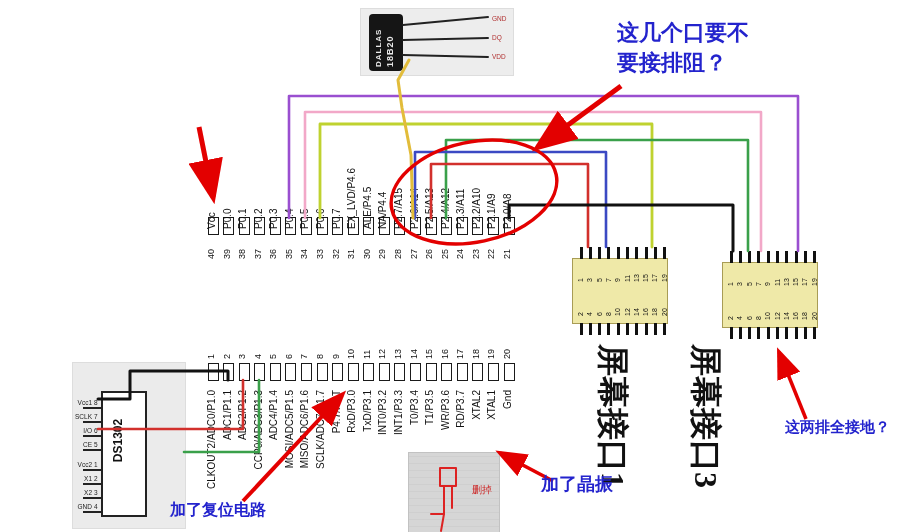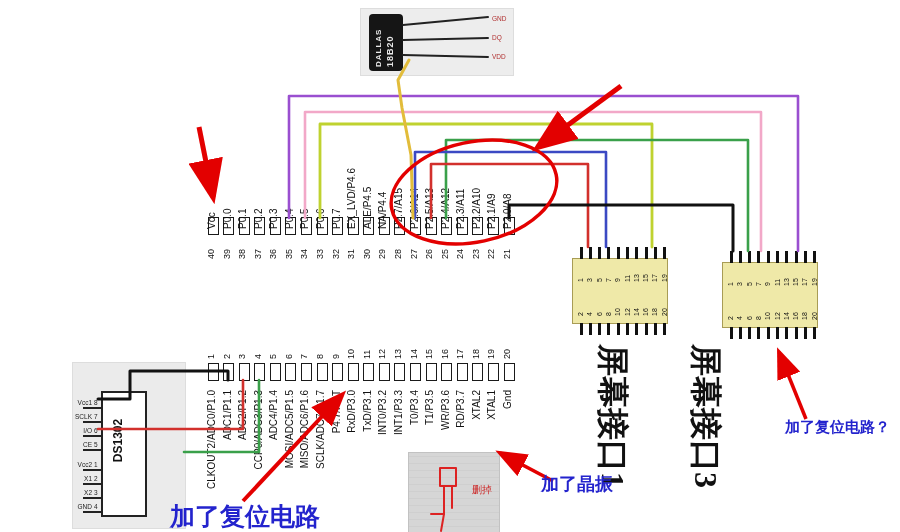--- a/index.html
+++ b/index.html
@@ -330,17 +330,19 @@
     <g>
         <line x1="199" y1="127" x2="213" y2="197" stroke="#e30000" stroke-width="5" marker-end="url(#ah)"></line>
         <line x1="621" y1="86" x2="538" y2="147" stroke="#e30000" stroke-width="5" marker-end="url(#ah)"></line>
         <line x1="243" y1="501" x2="342" y2="395" stroke="#e30000" stroke-width="4" marker-end="url(#ah)"></line>
         <line x1="553" y1="481" x2="500" y2="453" stroke="#e30000" stroke-width="3.5" marker-end="url(#ah)"></line>
         <line x1="806" y1="419" x2="779" y2="352" stroke="#e30000" stroke-width="3.5" marker-end="url(#ah)"></line>
         <ellipse cx="474" cy="192" rx="84" ry="50" transform="rotate(-12 474 192)" fill="none" stroke="#e30000" stroke-width="3.5"></ellipse>
       </g>
   </svg>
 
-  <div class="ann blue" style="left: 170px; top: 500px; font-size: 25px; color: rgb(35, 35, 205);">加了复位电路</div>
+  <div class="ann blue" style="left: 617px; top: 18px; font-size: 22px; color: rgb(35, 35, 205);">这几个口要不</div>
+  <div class="ann blue" style="left: 617px; top: 48px; font-size: 22px; color: rgb(35, 35, 205);">要接排阻？</div>
+  <div class="ann blue" style="left: 170px; top: 500px; font-size: 16px; color: rgb(35, 35, 205);">加了复位电路</div>
   <div class="ann blue" style="left: 541px; top: 472px; font-size: 18px; color: rgb(35, 35, 205);">加了晶振</div>
-  <div class="ann blue" style="left: 785px; top: 418px; font-size: 15px; color: rgb(35, 35, 205);">加了复位电路？</div>
+  <div class="ann blue" style="left: 785px; top: 418px; font-size: 15px; color: rgb(35, 35, 205);">这两排全接地？</div>
 
 </div>
 
 </body></html>

